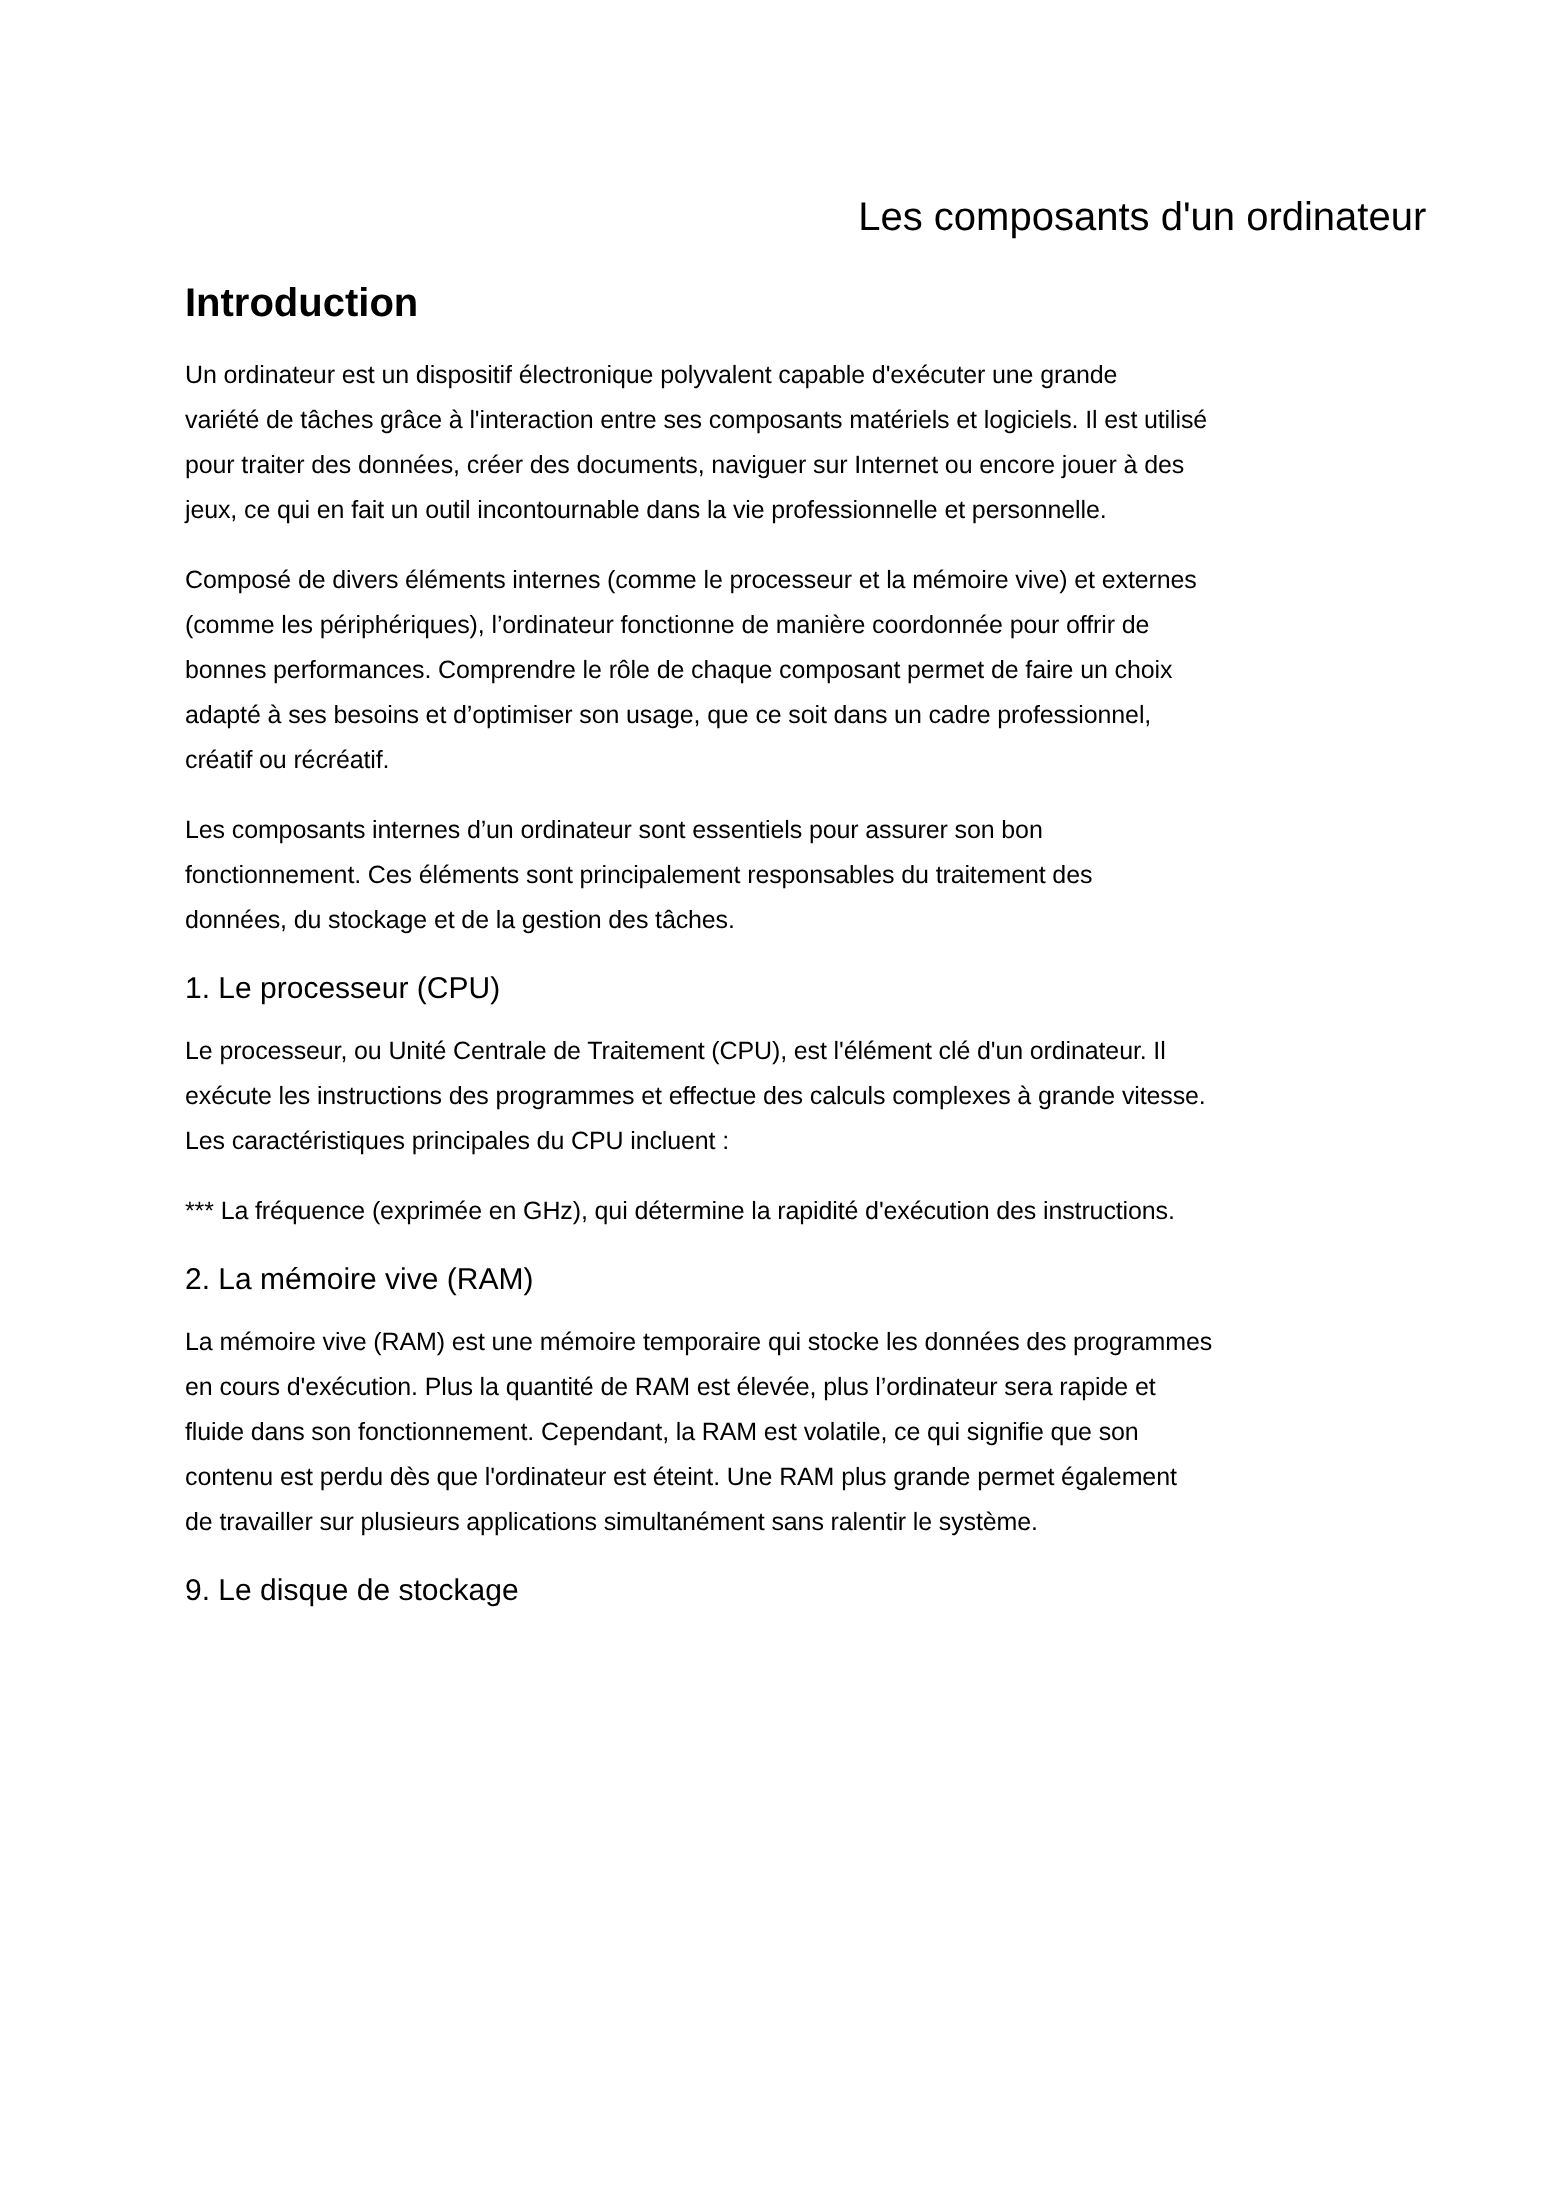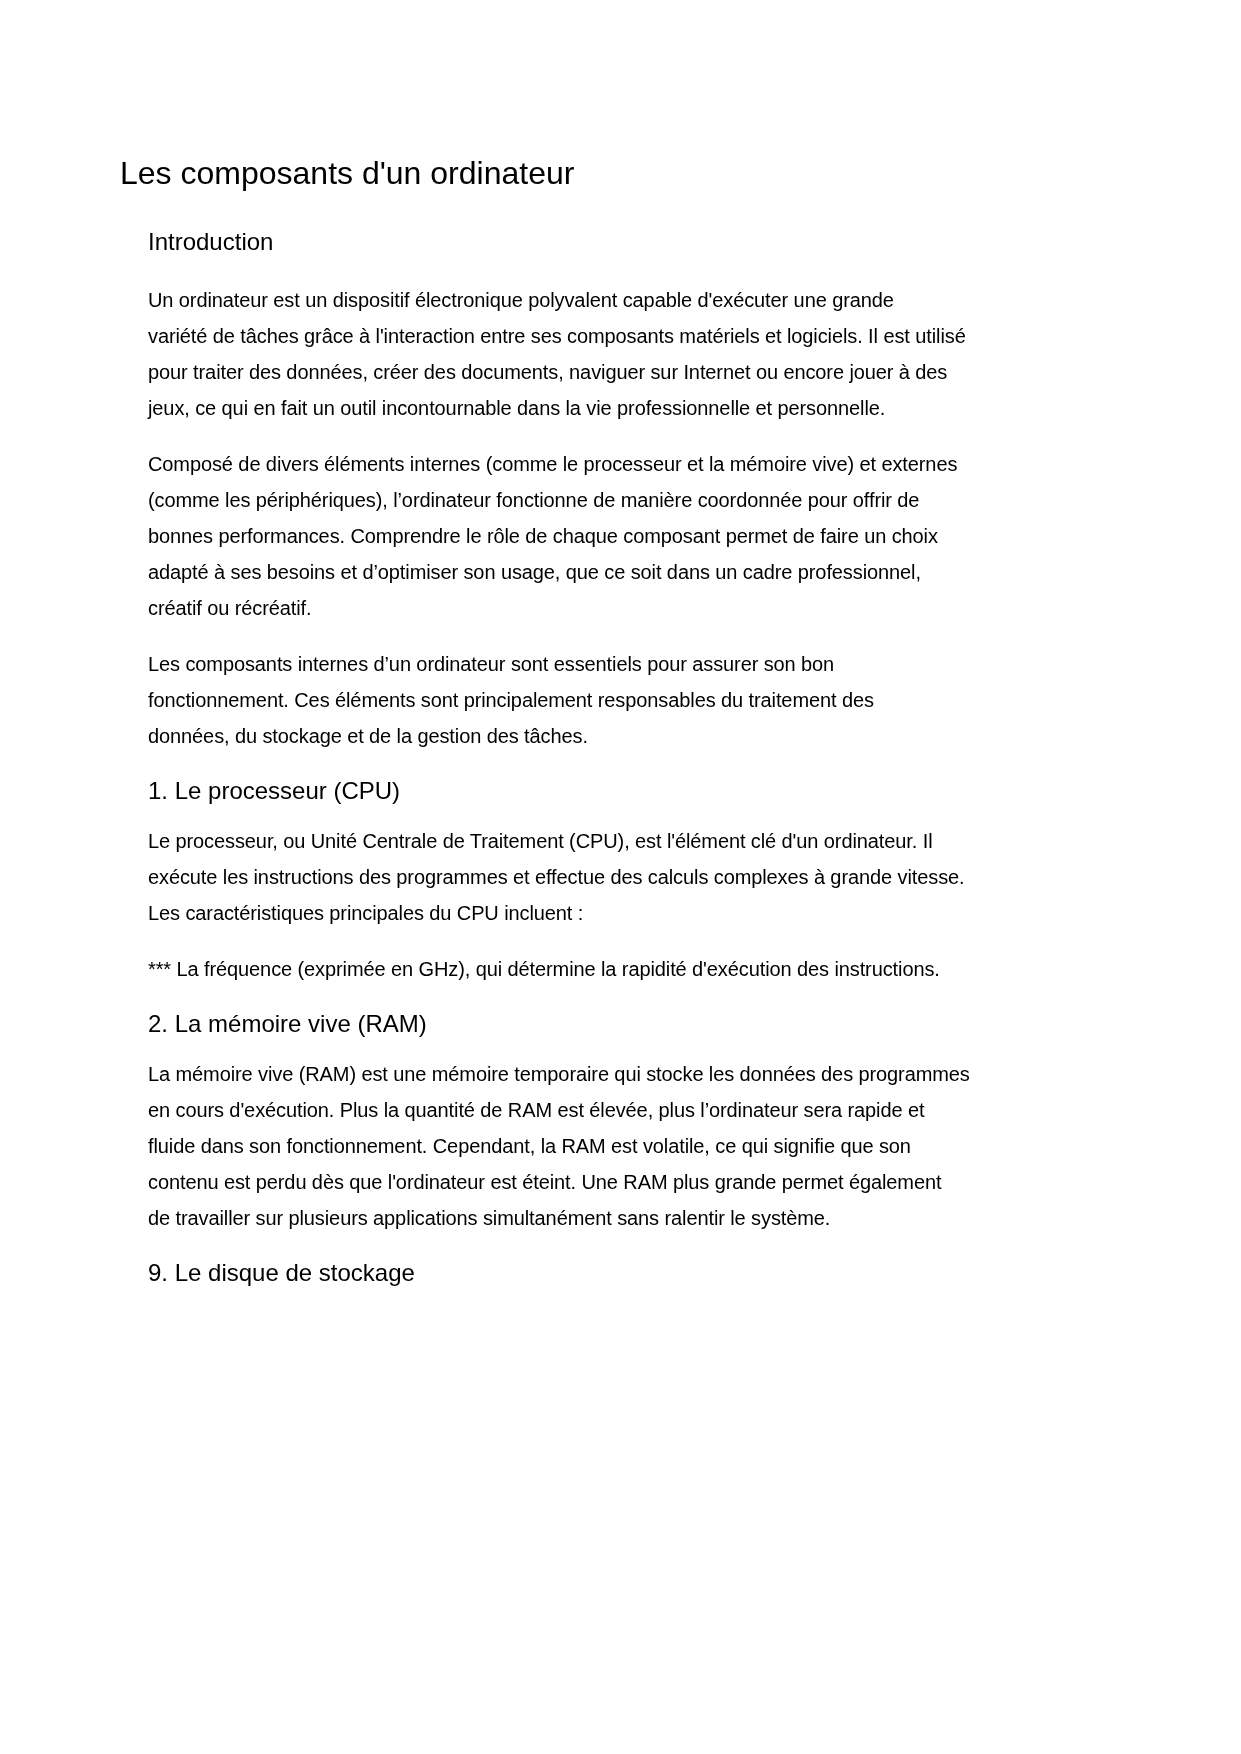--- a/index.html
+++ b/index.html
@@ -20,28 +20,28 @@
     height: 1754px;
     box-sizing: border-box;
     padding: 151px 100px 0 148px;
     background: #ffffff;
     overflow: hidden;
   }
   .doc-title {
     font-size: 32px;
     line-height: 44px;
     font-weight: 400;
-    text-align: left;
+    text-align: right;
     margin: 0 0 28px -28px;
     white-space: pre;
   }
   .h1 {
-    font-size: 24px;
+    font-size: 32px;
     line-height: 38px;
-    font-weight: 400;
+    font-weight: 700;
     margin: 0 0 21px 0;
     white-space: pre;
   }
   .h2 {
     font-size: 24px;
     line-height: 33px;
     font-weight: 400;
     margin: 12px 0 16px 0;
     white-space: pre;
   }

